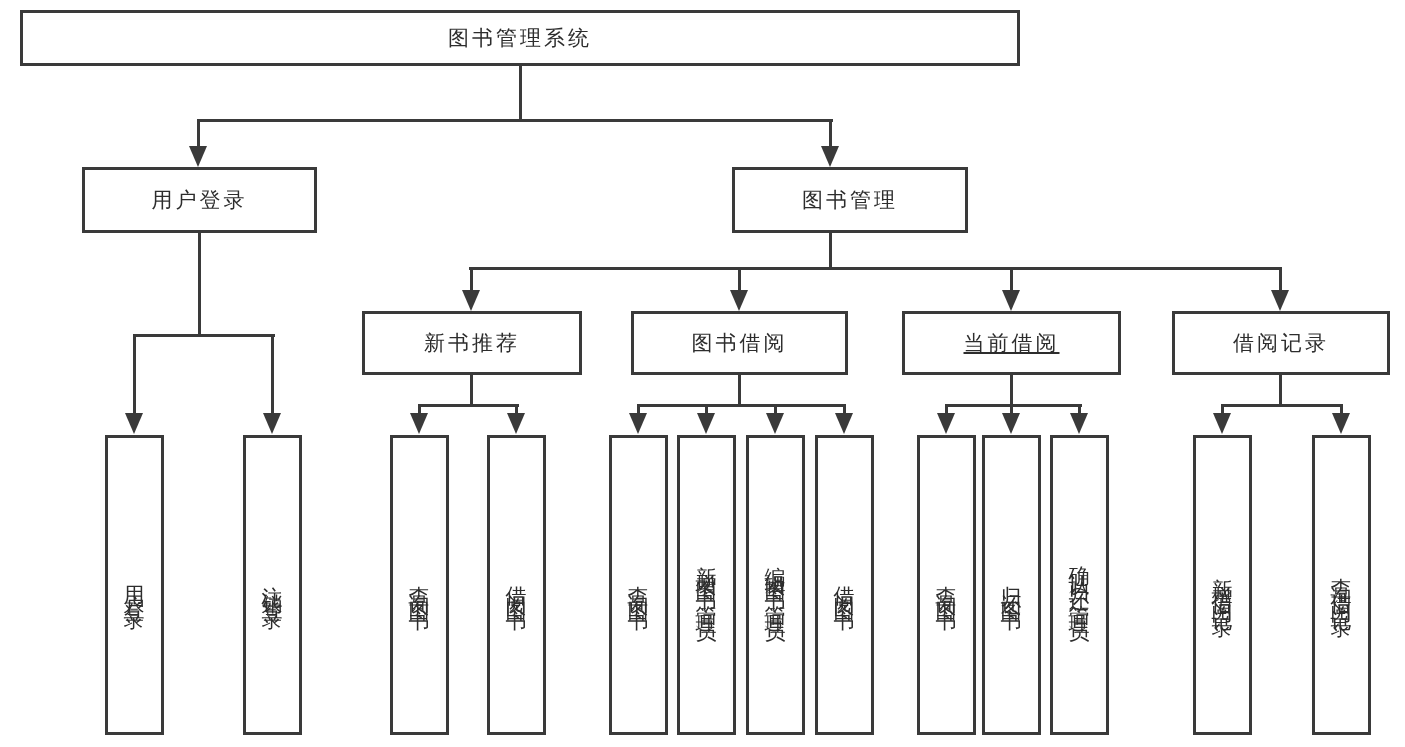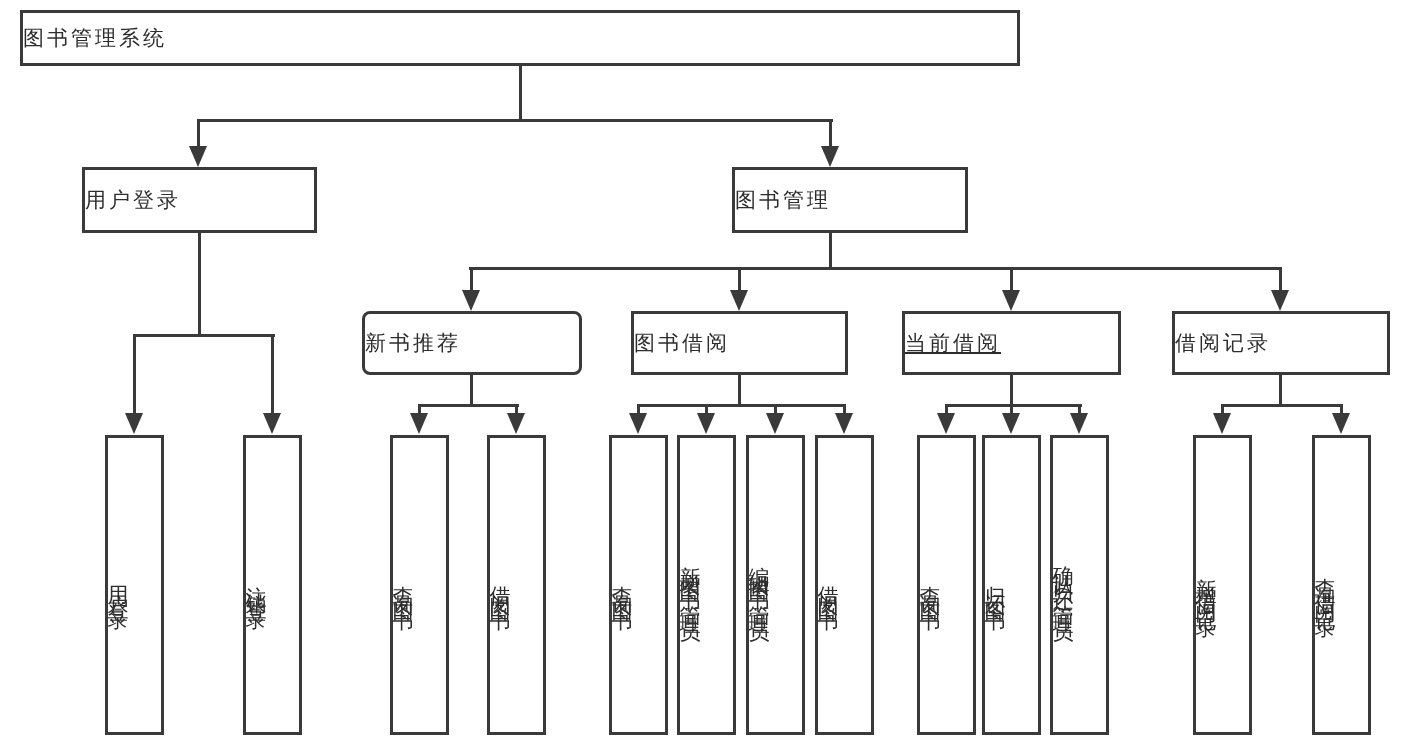--- a/index.html
+++ b/index.html
@@ -18,20 +18,21 @@
     font-family:"Liberation Sans","DejaVu Sans",sans-serif;
     color:var(--text);
   }
   .box{
     position:absolute;
     box-sizing:border-box;
     border:3px solid var(--border);
     background:#fff;
     display:flex;
     align-items:center;
+    justify-content:center;
     z-index:2;
   }
   .box .hl{
     font-size:21px;
     letter-spacing:3px;
     white-space:nowrap;
   }
   .box .vl{
     writing-mode:vertical-rl;
     text-orientation:mixed;
@@ -127,21 +128,21 @@
     <span class="hl">图书管理系统</span>
   </div>
 
   <div class="box" style="left:82px;top:167px;width:235px;height:66px;">
     <span class="hl">用户登录</span>
   </div>
   <div class="box" style="left:712px;top:167px;width:236px;height:66px;margin-left:20px;">
     <span class="hl">图书管理</span>
   </div>
 
-  <div class="box" style="left:362px;top:311px;width:220px;height:64px;border-radius:8px;">
+  <div class="box" style="left:362px;top:311px;width:220px;height:64px;">
     <span class="hl">新书推荐</span>
   </div>
   <div class="box" style="left:631px;top:311px;width:217px;height:64px;">
     <span class="hl">图书借阅</span>
   </div>
   <div class="box" style="left:902px;top:311px;width:219px;height:64px;text-decoration:underline;">
     <span class="hl">当前借阅</span>
   </div>
   <div class="box" style="left:1172px;top:311px;width:218px;height:64px;">
     <span class="hl">借阅记录</span>

